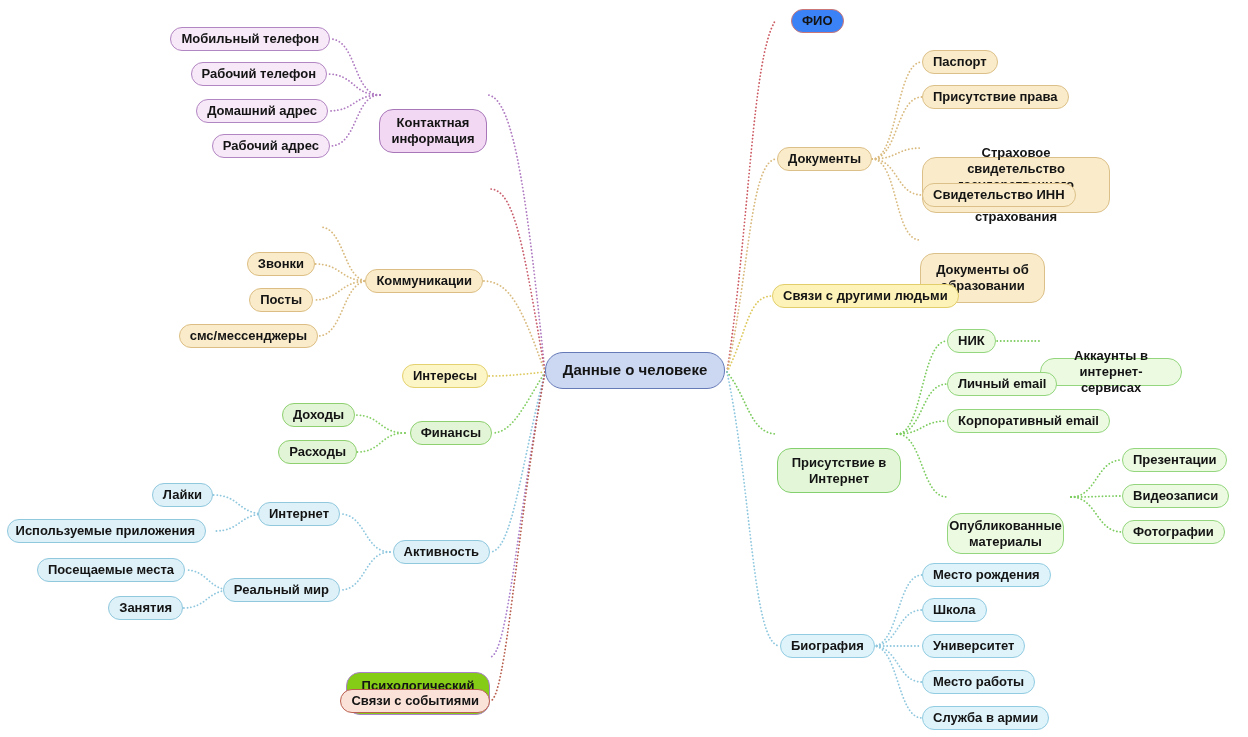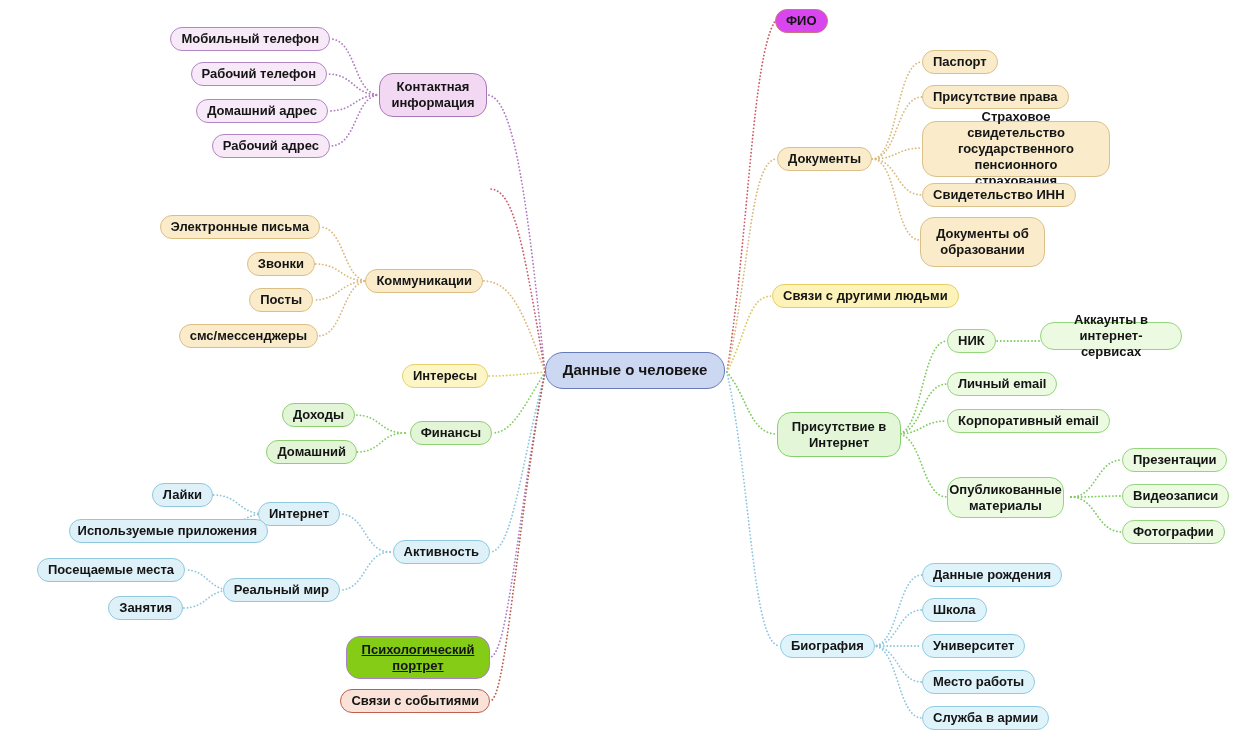--- a/index.html
+++ b/index.html
@@ -23,32 +23,32 @@
   .l-presence { stroke:#7ccc5f; }
   .l-bio      { stroke:#8ec7de; }
 
   .node {
     position:absolute; z-index:2; box-sizing:border-box;
     display:flex; align-items:center; justify-content:center;
     padding:3px 10px; border-radius:14px; border:1.6px solid #999;
     font-size:13px; font-weight:bold; line-height:1.22; color:#141414;
     white-space:nowrap; text-align:center;
   }
-  .wrap { white-space:normal; }
+  .wrap { white-space:normal;margin-top:36px; }
   .b-center   { background:#ccd7f1; border-color:#667ab8; font-size:15px; border-radius:18px; }
   .b-contact-main  { background:#f2d8f3; border-color:#a877b9; }
   .b-contact-child { background:#f8e9f9; border-color:#b286c2; }
   .b-photo    { background:#f8dade; border-color:#c9687a; }
   .b-comm     { background:#faeccb; border-color:#dcbe84; }
   .b-interests{ background:#fcf5c5; border-color:#e4d170; }
   .b-finance  { background:#e3f5d7; border-color:#8ed070; }
   .b-activity { background:#def1f8; border-color:#90c8de; }
   .b-psych    { background:#84cc16; border-color:#aa80cc;text-decoration:underline; }
   .b-events   { background:#fae2d9; border-color:#bb6050; }
-  .b-fio      { background:#d946ef; border-color:#cc7777; }
+  .b-fio      { background:#3b82f6; border-color:#cc7777;margin-left:16px; }
   .b-docs     { background:#faecca; border-color:#dcc089; }
   .b-people   { background:#fdf3b9; border-color:#e2cf6b; }
   .b-presence { background:#e3f7d8; border-color:#85d06e; }
   .b-presence-child { background:#ecfae2; border-color:#93d67d; }
   .b-bio      { background:#def3fa; border-color:#92cce2; }
 </style>
 </head>
 <body>
 
 <div id="canvas">
@@ -115,35 +115,34 @@
   <div class="node b-center" style="left:545px; top:352px; width:180px; height:37px;">Данные о человеке</div>
 
   <div class="node b-contact-main wrap" style="right:761px; top:73px; width:108px; height:44px;">Контактная информация</div>
   <div class="node b-contact-child" style="right:918px; top:27px;">Мобильный телефон</div>
   <div class="node b-contact-child" style="right:921px; top:62px;">Рабочий телефон</div>
   <div class="node b-contact-child" style="right:920px; top:99px;">Домашний адрес</div>
   <div class="node b-contact-child" style="right:918px; top:134px;">Рабочий адрес</div>
 
 
   <div class="node b-comm" style="right:765px; top:269px;">Коммуникации</div>
-  <div class="node b-comm" style="right:928px; top:215px;">Электронные письма</div>
   <div class="node b-comm" style="right:933px; top:252px;">Звонки</div>
   <div class="node b-comm" style="right:935px; top:288px;">Посты</div>
   <div class="node b-comm" style="right:930px; top:324px;">смс/мессенджеры</div>
 
   <div class="node b-interests" style="right:760px; top:364px;">Интересы</div>
 
   <div class="node b-finance" style="right:756px; top:421px;">Финансы</div>
   <div class="node b-finance" style="right:893px; top:403px;">Доходы</div>
-  <div class="node b-finance" style="right:891px; top:440px;">Домашний</div>
+  <div class="node b-finance" style="right:891px; top:440px;">Расходы</div>
 
   <div class="node b-activity" style="right:758px; top:540px;">Активность</div>
   <div class="node b-activity" style="right:908px; top:502px;">Интернет</div>
   <div class="node b-activity" style="right:1035px; top:483px;">Лайки</div>
-  <div class="node b-activity" style="right:980px; top:519px;padding-left:8px;">Используемые приложения</div>
+  <div class="node b-activity" style="right:1042px; top:519px;padding-left:8px;">Используемые приложения</div>
   <div class="node b-activity" style="right:908px; top:578px;">Реальный мир</div>
   <div class="node b-activity" style="right:1063px; top:558px;">Посещаемые места</div>
   <div class="node b-activity" style="right:1065px; top:596px;">Занятия</div>
 
   <div class="node b-psych wrap" style="right:758px; top:636px; width:144px; height:43px;">Психологический портрет</div>
 
   <div class="node b-events" style="right:758px; top:689px;">Связи с событиями</div>
 
   <div class="node b-fio" style="left:775px; top:9px;">ФИО</div>
 
@@ -160,19 +159,19 @@
   <div class="node b-presence-child" style="left:947px; top:329px;">НИК</div>
   <div class="node b-presence-child wrap" style="left:1040px; top:322px; width:142px; height:28px;">Аккаунты в интернет-сервисах</div>
   <div class="node b-presence-child" style="left:947px; top:372px;">Личный email</div>
   <div class="node b-presence-child" style="left:947px; top:409px;">Корпоративный email</div>
   <div class="node b-presence-child wrap" style="left:947px; top:477px; width:117px; height:41px;">Опубликованные материалы</div>
   <div class="node b-presence-child" style="left:1122px; top:448px;">Презентации</div>
   <div class="node b-presence-child" style="left:1122px; top:484px;">Видеозаписи</div>
   <div class="node b-presence-child" style="left:1122px; top:520px;">Фотографии</div>
 
   <div class="node b-bio" style="left:780px; top:634px;">Биография</div>
-  <div class="node b-bio" style="left:922px; top:563px;">Данные рождения</div>
+  <div class="node b-bio" style="left:922px; top:563px;">Место рождения</div>
   <div class="node b-bio" style="left:922px; top:598px;">Школа</div>
   <div class="node b-bio" style="left:922px; top:634px;">Университет</div>
   <div class="node b-bio" style="left:922px; top:670px;">Место работы</div>
   <div class="node b-bio" style="left:922px; top:706px;">Служба в армии</div>
 
 </div>
 
 </body></html>

